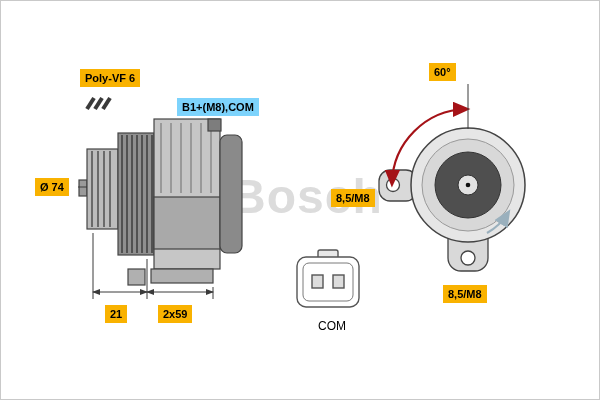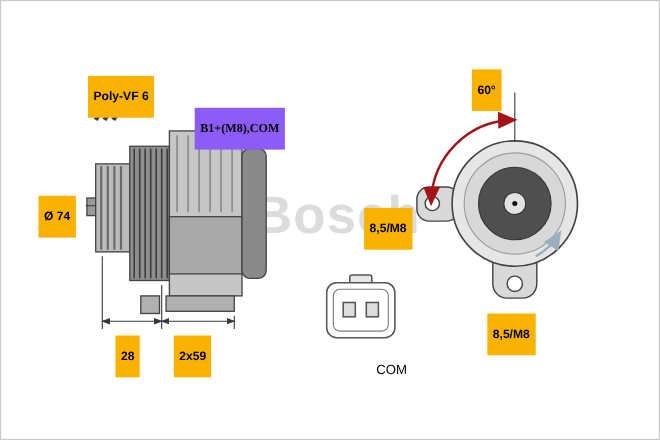--- a/index.html
+++ b/index.html
@@ -9,24 +9,24 @@
     font-family:"Liberation Sans", sans-serif;
   }
   #drawing{position:absolute;left:0;top:0;}
   .watermark{
     position:absolute;left:230px;top:168px;width:180px;height:60px;
     font-size:48px;font-weight:bold;color:#dcdcdc;letter-spacing:1px;
     z-index:1;user-select:none;
   }
   .lbl{
     position:absolute;z-index:3;font-size:11px;font-weight:bold;color:#000;
-    padding:12px 5px;white-space:nowrap;line-height:14px;
+    padding:2px 5px;white-space:nowrap;line-height:14px;
   }
   .lbl.yellow{background:#f9b200;}
-  .lbl.blue{background:#8b5cf6;font-family:Liberation Serif, serif;}
+  .lbl.blue{background:#7dd3fc;}
   .lbl.plain{background:transparent;font-weight:normal;font-size:12px;}
   svg{display:block;}
 </style>
 </head>
 <body>
 
 <div id="stage">
 
   <div class="watermark">Bosch</div>
 
@@ -137,25 +137,25 @@
 
     <line x1="467" y1="83" x2="467" y2="128" stroke="#3a3a3a" stroke-width="1"></line>
   </svg>
 
   <div class="lbl yellow" style="left:79px;top:68px;">Poly-VF 6</div>
 
   <div class="lbl blue" style="left:176px;top:97px;">B1+(M8),COM</div>
 
   <div class="lbl yellow" style="left:34px;top:177px;">Ø 74</div>
 
-  <div class="lbl yellow" style="left:104px;top:304px;">28</div>
+  <div class="lbl yellow" style="left:104px;top:304px;">21</div>
 
   <div class="lbl yellow" style="left:157px;top:304px;">2x59</div>
 
-  <div class="lbl plain" style="left:312px;top:316px;margin-left:24px;">COM</div>
+  <div class="lbl plain" style="left:312px;top:316px;">COM</div>
 
   <div class="lbl yellow" style="left:428px;top:62px;">60°</div>
 
   <div class="lbl yellow" style="left:330px;top:188px;">8,5/M8</div>
 
   <div class="lbl yellow" style="left:442px;top:284px;">8,5/M8</div>
 
 </div>
 
 </body></html>

